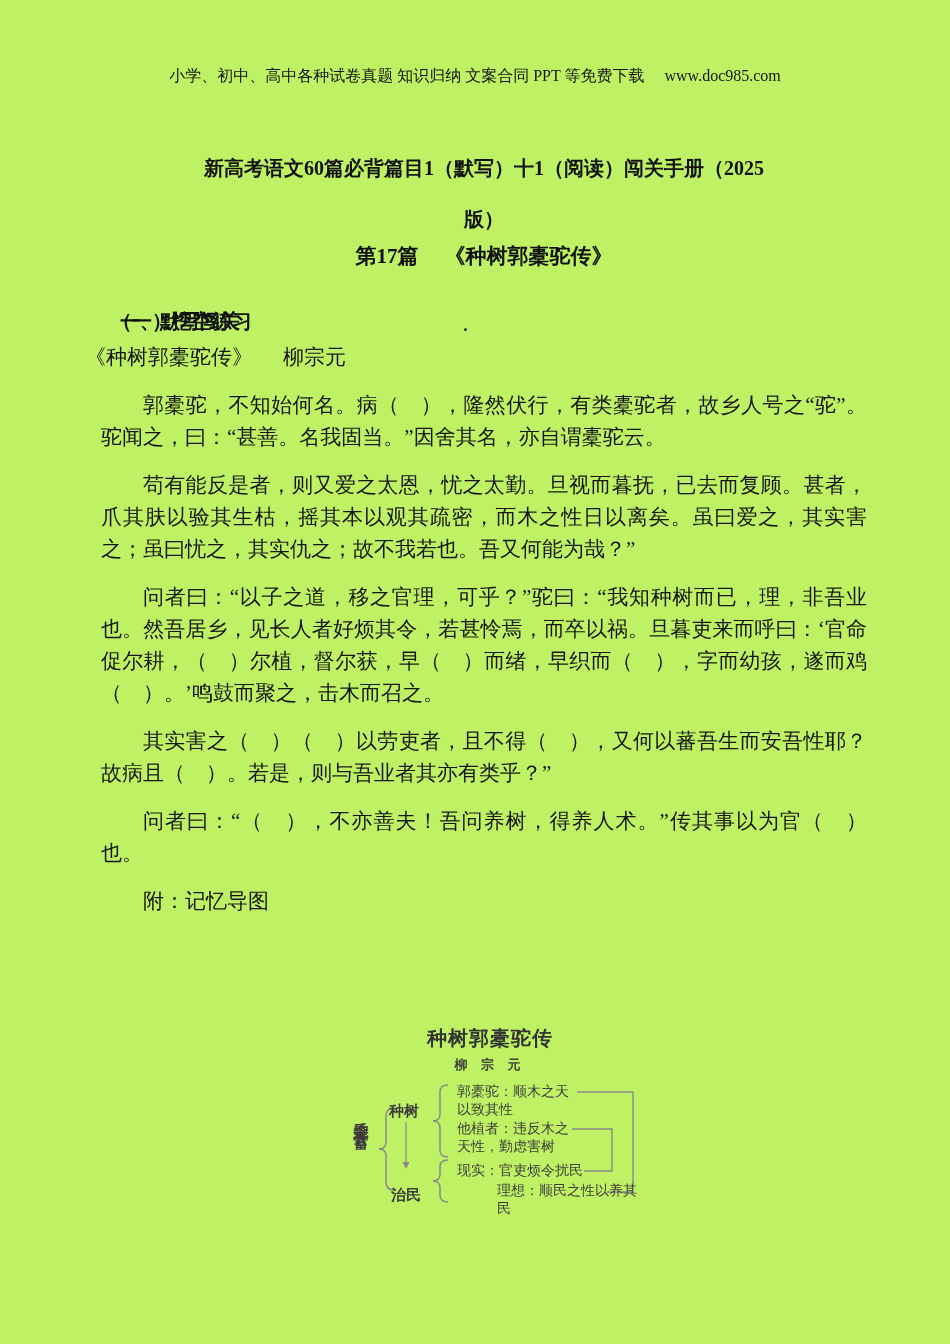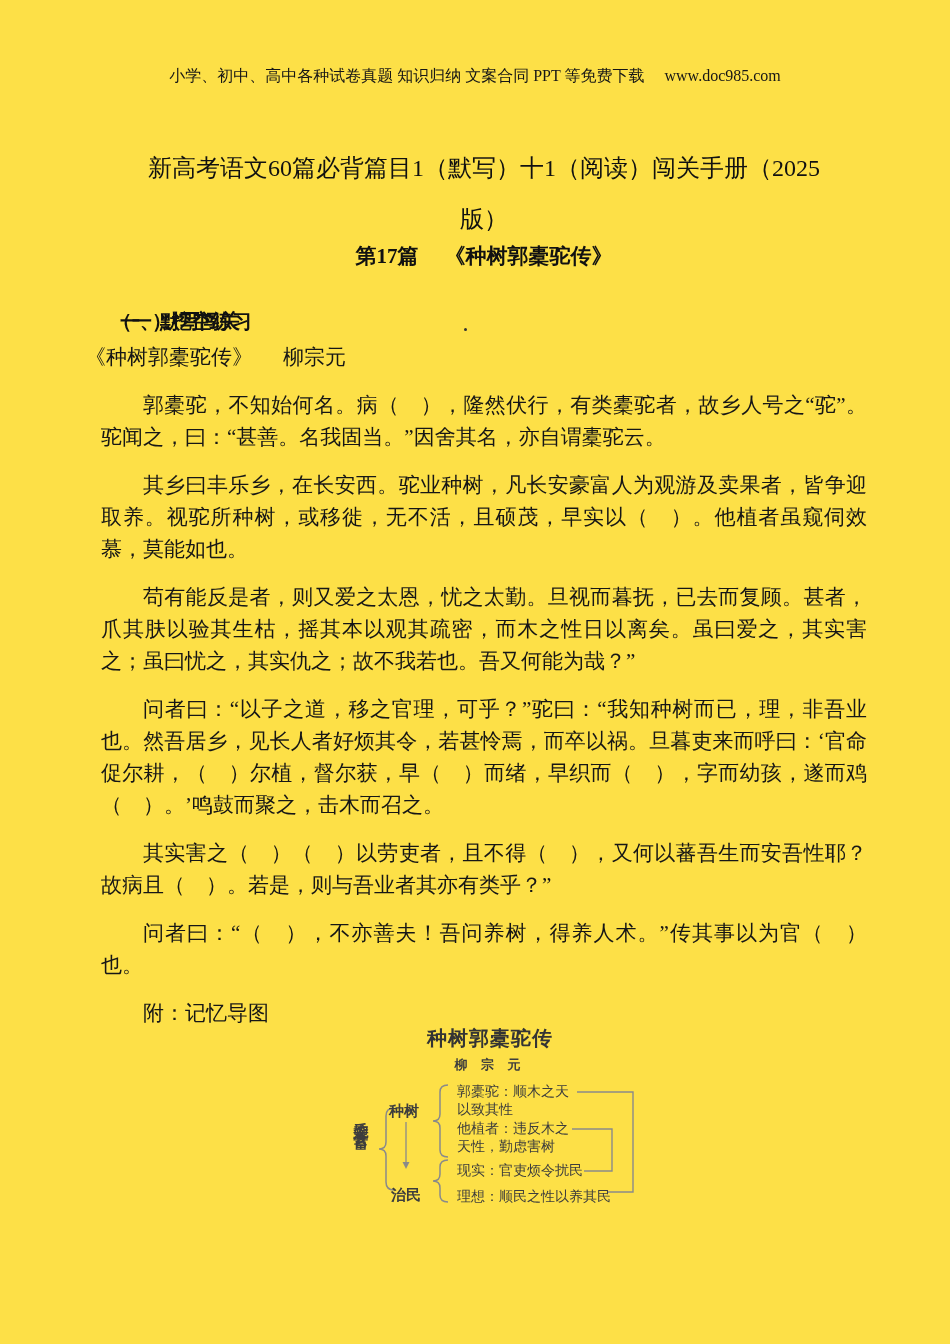--- a/index.html
+++ b/index.html
@@ -1,20 +1,20 @@
 <!DOCTYPE html>
 <html><head>
 <meta charset="utf-8">
 <style>
   html, body { margin: 0; padding: 0; background: #ffffff; }
   .page {
     position: relative;
     width: 950px;
     height: 1344px;
-    background: #fde047;
+    background: #bef264;
     font-family: "Liberation Serif", "DejaVu Serif", serif;
     color: #1a1a1a;
     overflow: hidden;
   }
 
   
   .site-header {
     position: absolute;
     top: 66px; left: 0; width: 100%;
     text-align: center;
@@ -22,22 +22,22 @@
     color: #161616;
     white-space: nowrap;
   }
   .site-header .site-url { display: inline-block; margin-left: 20px; }
 
   
   .doc-title {
     position: absolute;
     top: 143px; left: 85px; width: 798px;
     text-align: center;
-    font-size: 24px;
-    font-weight: normal;
+    font-size: 20px;
+    font-weight: bold;
     line-height: 51px;
     color: #111;
   }
 
   .doc-subtitle {
     position: absolute;
     top: 242px; left: 85px; width: 798px;
     text-align: center;
     font-size: 21px;
     font-weight: bold;
@@ -122,21 +122,21 @@
   .mm-item {
     position: absolute; left: 117px;
     font-size: 14px; font-weight: normal;
     line-height: 18px;
     white-space: pre-line;
     color: #3d3d3d;
   }
   .mm-i1 { top: 60px; }
   .mm-i2 { top: 97px; }
   .mm-i3 { top: 139px; }
-  .mm-i4 { top: 165px; }
+  .mm-i4 { top: 159px; margin-left: 40px; }
 </style>
 </head>
 <body>
 
 <div class="page">
 
   <div class="site-header">
     <span>小学、初中、高中各种试卷真题 知识归纳 文案合同 PPT 等免费下载</span><span class="site-url">www.doc985.com</span>
   </div>
 
@@ -152,21 +152,20 @@
   <div class="sec-heading">一、默写闯关</div>
   <div class="sub-heading">（一）挖空练习</div>
 
   <div class="emphasis-dot"></div>
   <div class="caption">
     <span>《种树郭橐驼传》</span><span class="caption-gap"></span><span>柳宗元</span>
   </div>
 
   <div class="body-text">
     <p>郭橐驼，不知始何名。病（　），隆然伏行，有类橐驼者，故乡人号之“驼”。驼闻之，曰：“甚善。名我固当。”因舍其名，亦自谓橐驼云。</p>
-    <p>其乡曰丰乐乡，在长安西。驼业种树，凡长安豪富人为观游及卖果者，皆争迎取养。视驼所种树，或移徙，无不活，且硕茂，早实以（　）。他植者虽窥伺效慕，莫能如也。</p>
     <p>苟有能反是者，则又爱之太恩，忧之太勤。旦视而暮抚，已去而复顾。甚者，爪其肤以验其生枯，摇其本以观其疏密，而木之性日以离矣。虽曰爱之，其实害之；虽曰忧之，其实仇之；故不我若也。吾又何能为哉？”</p>
     <p>问者曰：“以子之道，移之官理，可乎？”驼曰：“我知种树而已，理，非吾业也。然吾居乡，见长人者好烦其令，若甚怜焉，而卒以祸。旦暮吏来而呼曰：‘官命促尔耕，（　）尔植，督尔获，早（　）而绪，早织而（　），字而幼孩，遂而鸡（　）。’鸣鼓而聚之，击木而召之。</p>
     <p>其实害之（　）（　）以劳吏者，且不得（　），又何以蕃吾生而安吾性耶？故病且（　）。若是，则与吾业者其亦有类乎？”</p>
     <p>问者曰：“（　），不亦善夫！吾问养树，得养人术。”传其事以为官（　）也。</p>
     <p>附：记忆导图</p>
   </div>
 
   <div class="mindmap">
     <svg class="mm-lines" width="300" height="195" viewBox="0 0 300 195">
 

